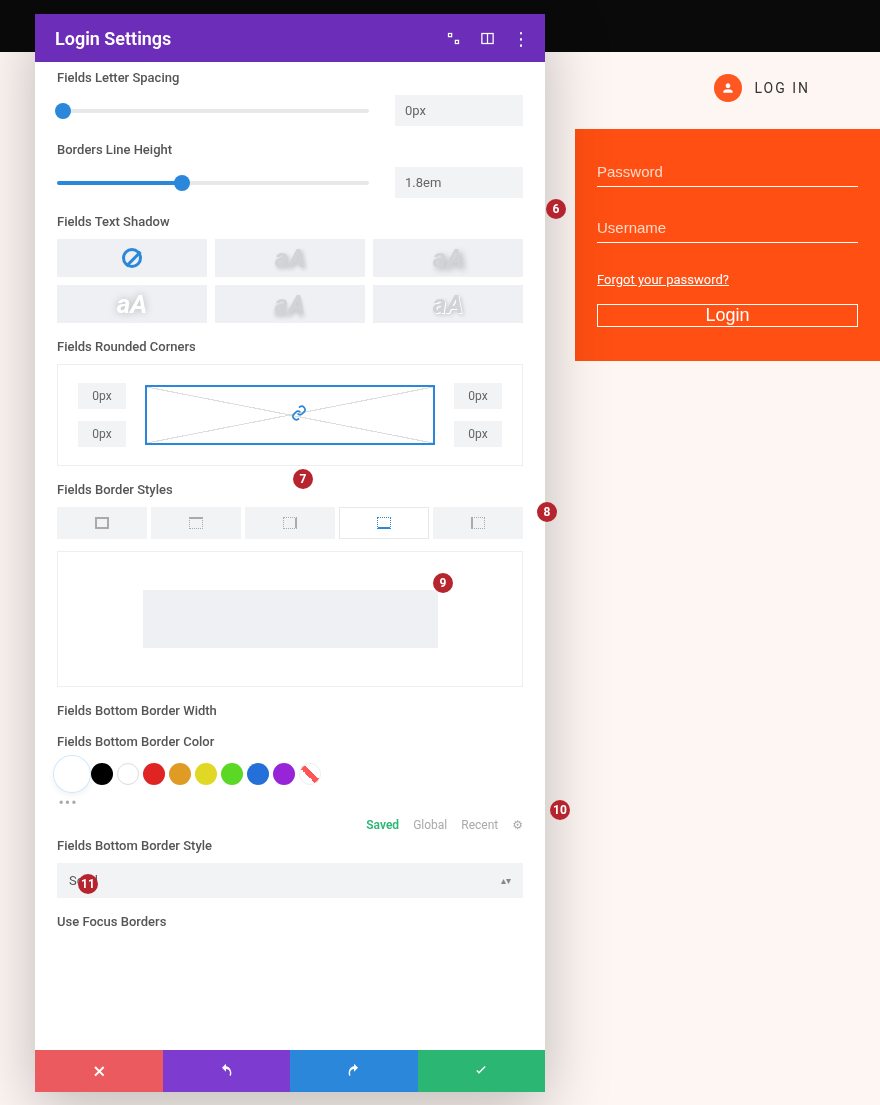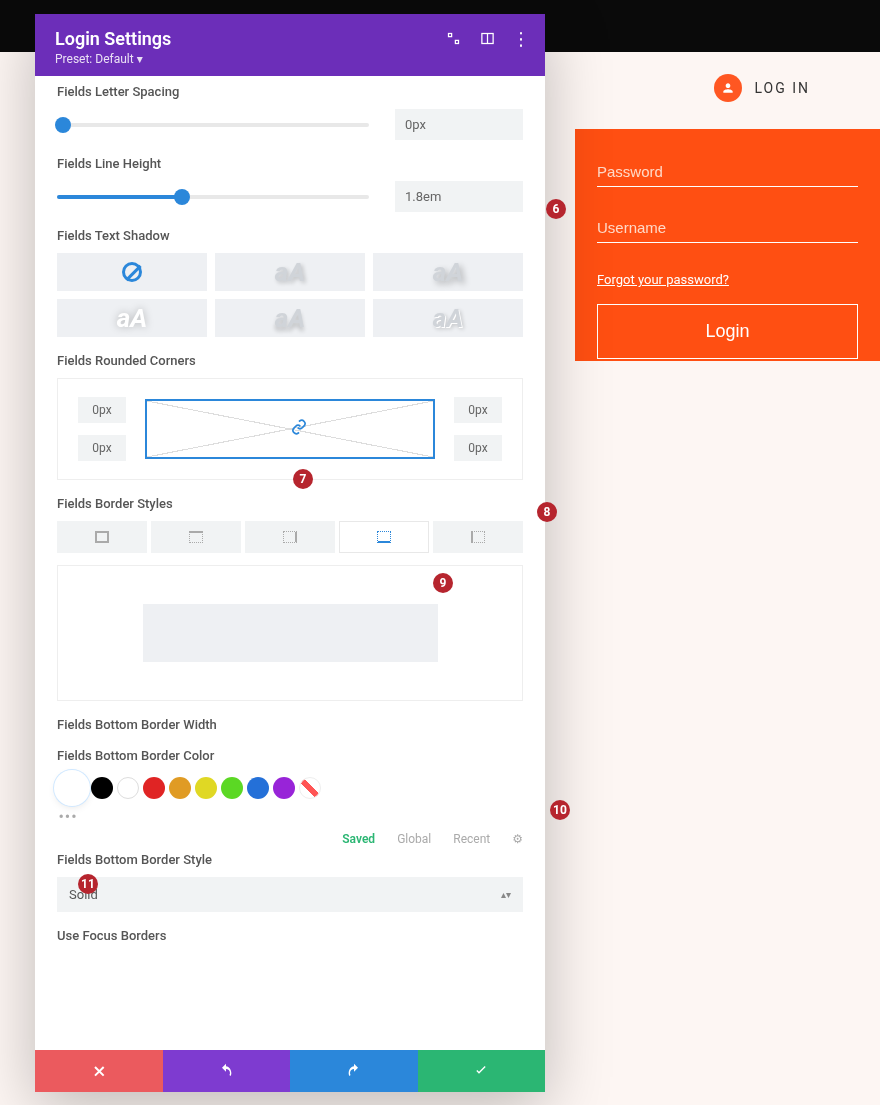--- a/index.html
+++ b/index.html
@@ -7,21 +7,21 @@
 .top-bar{position:absolute;top:0;left:0;right:0;height:52px;background:#0a0a0a;z-index:1}
 .con-btn{position:absolute;top:9px;right:0;background:#ff5722;color:#fff;padding:12px 18px;font-size:13px;font-weight:600;letter-spacing:1px}
 .login-badge{position:absolute;top:74px;right:70px;display:flex;align-items:center;gap:12px}
 .login-badge .circ{width:28px;height:28px;border-radius:50%;background:#ff5722;display:flex;align-items:center;justify-content:center}
 .login-badge .circ svg{width:14px;height:14px;fill:#fff}
 .login-badge .txt{font-size:14px;font-weight:400;letter-spacing:2px;color:#333}
 .preview{position:absolute;top:129px;right:0;width:305px;height:232px;background:#ff4f12;padding:28px 22px}
 .preview .fld{display:block;width:100%;border:none;border-bottom:1px solid #fff;background:transparent;color:#fff;font-size:15px;padding:6px 0;margin-bottom:26px;outline:none}
 .preview .fld::placeholder{color:#ffd9c8}
 .preview .forgot{color:#fff;font-size:13px;text-decoration:underline}
-.preview .login-btn{width:100%;margin-top:16px;padding:16px;background:transparent;border:1px solid #fff;color:#fff;font-size:18px}
+.preview .login-btn{width:100%;margin-top:16px;padding:0;background:transparent;border:1px solid #fff;color:#fff;font-size:18px}
 .panel{position:absolute;top:14px;left:35px;width:510px;height:1078px;background:#fff;box-shadow:0 15px 60px rgba(0,0,0,.25);z-index:5;display:flex;flex-direction:column}
 .p-head{background:#6c2eb9;color:#fff;padding:14px 20px 10px;position:relative}
 .p-title{font-size:18px;font-weight:600;margin-bottom:3px}
 .p-preset{font-size:12px;opacity:.85}
 .p-icons{position:absolute;top:16px;right:16px;display:flex;gap:18px}
 .p-icons span{width:16px;height:16px;display:inline-flex;align-items:center;justify-content:center;cursor:pointer}
 .tabs{display:flex;background:#7e3bd0}
 .tab{padding:11px 22px;font-size:13px;color:#fff;font-weight:600;cursor:pointer}
 .tab.active{background:#a23cf1}
 .tab+.tab{margin-left:0}
@@ -54,21 +54,21 @@
 .bstyles{display:grid;grid-template-columns:repeat(5,1fr);gap:4px}
 .bs{height:32px;background:#f1f3f4;display:flex;align-items:center;justify-content:center;cursor:pointer}
 .bs.active{background:#fff;border:1px solid #e8e8e8}
 .bs .sq{width:14px;height:12px}
 .bpreview{border:1px solid #eee;padding:38px 22px;margin-top:12px}
 .bpreview .inner{width:295px;height:58px;background:#eef0f3;margin:0 auto}
 .swatches{display:flex;gap:4px;align-items:center;flex-wrap:wrap}
 .sw{width:22px;height:22px;border-radius:50%;cursor:pointer}
 .sw.sel{width:30px;height:30px;box-shadow:0 0 0 3px #fff,0 0 0 4px #d0e8ff,0 3px 10px rgba(0,0,0,.15)}
 .dots{width:22px;color:#aaa;font-size:16px;letter-spacing:1px;text-align:center;margin-top:4px}
-.status-row{display:flex;gap:22px;font-size:12px;color:#aaa;margin:6px 0 6px;justify-content:flex-end;align-items:center}
+.status-row{display:flex;gap:14px;font-size:12px;color:#aaa;margin:6px 0 6px;justify-content:flex-end;align-items:center}
 .status-row .saved{color:#2bb673;font-weight:600}
 .sel-box{width:100%;background:#f1f3f4;padding:10px 12px;font-size:13px;color:#555;display:flex;justify-content:space-between;align-items:center}
 .foot{display:flex;height:42px}
 .fbtn{flex:1;display:flex;align-items:center;justify-content:center;color:#fff;cursor:pointer}
 .fbtn svg{width:16px;height:16px;fill:#fff}
 .f1{background:#eb5a5e}.f2{background:#7e3bd0}.f3{background:#2b87da}.f4{background:#2bb673;position:relative}
 .marker{position:absolute;width:20px;height:20px;background:#b6252e;border-radius:50%;color:#fff;font-size:12px;font-weight:700;display:flex;align-items:center;justify-content:center;z-index:20}
 .m6{top:185px;left:511px}
 .m7{top:455px;left:258px}
 .m8{top:488px;left:502px}
@@ -94,21 +94,20 @@
 <div class="preview">
   <input class="fld" type="password" placeholder="Password" style="">
   <input class="fld" placeholder="Username" style="">
   <a class="forgot" href="#">Forgot your password?</a>
   <button class="login-btn">Login</button>
 </div>
 
 <div class="panel">
   <div class="p-head">
     <div class="p-title">Login Settings</div>
-    <div class="p-preset"><span>Preset: Default</span> ▾</div>
     <div class="p-icons">
       <span>
           <svg viewBox="0 0 24 24" width="15" height="15" fill="#fff">
             <rect x="4" y="4" width="5" height="5" fill="none" stroke="#fff" stroke-width="2"></rect>
             <rect x="15" y="15" width="5" height="5" fill="none" stroke="#fff" stroke-width="2"></rect>
           </svg>
         </span>
       <span>
           <svg viewBox="0 0 24 24" width="15" height="15" fill="none" stroke="#fff" stroke-width="2">
             <rect x="3" y="4" width="18" height="16"></rect>
@@ -121,21 +120,21 @@
 
   <div class="body">
     <div class="lbl first">Fields Letter Spacing</div>
     <div class="sl-row">
       <div class="slider">
           <div class="thumb" style="left:2%"></div>
         </div>
       <div class="valbox">0px</div>
     </div>
 
-    <div class="lbl">Fields Line Height</div>
+    <div class="lbl">Borders Line Height</div>
     <div class="sl-row">
       <div class="slider">
           <div class="fill" style="width:40%"></div>
           <div class="thumb" style="left:40%"></div>
         </div>
       <div class="valbox">1.8em</div>
     </div>
 
     <div class="lbl">Fields Text Shadow</div>
     <div class="shadow-grid">

